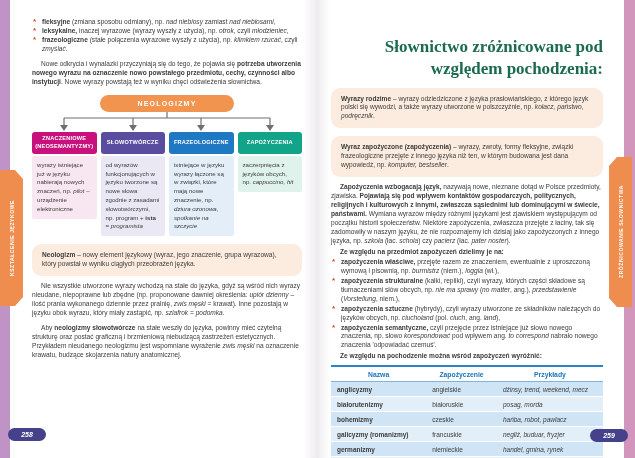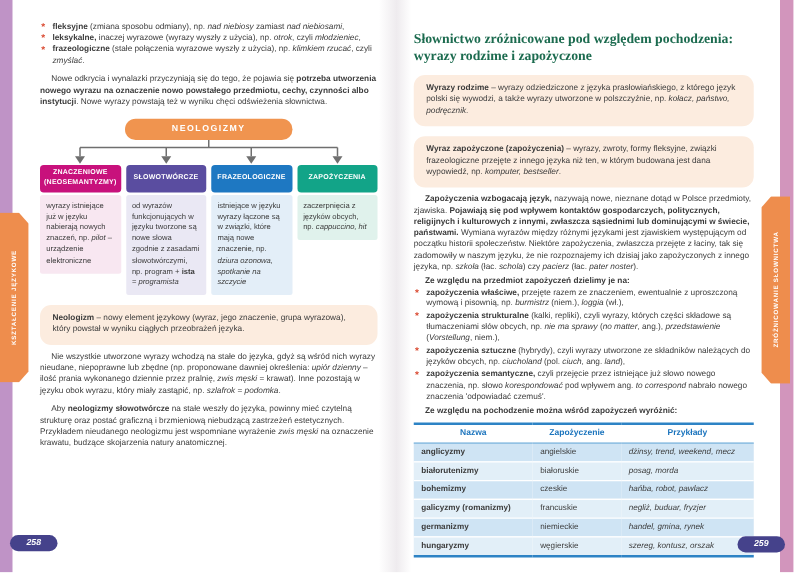--- a/index.html
+++ b/index.html
@@ -41,21 +41,21 @@
               padding:2px 3px; line-height:1.3; }
   .neo-body { margin-top:2px; border-radius:2px; padding:5px 5px; font-size:6.1px; line-height:1.45; }
   .c1 .neo-head{background:#c8117c;} .c1 .neo-body{background:#f8e7f1;}
   .c2 .neo-head{background:#5a4da0;} .c2 .neo-body{background:#eae8f4;}
   .c3 .neo-head{background:#1e78c2;} .c3 .neo-body{background:#e3eef8;}
   .c4 .neo-head{background:#12a488;} .c4 .neo-body{background:#e0f2ec;}
 
   .peach { background:#fcecdf; border-radius:9px; padding:7px 10px; margin-top:8px; }
 
   .rp-title { font-family:"Liberation Serif",serif; font-weight:bold; color:#1c6b4f;
-              font-size:11px; line-height:1.28; margin-top:8px; }
+              font-size:17px; line-height:1.28; margin-top:20px;text-align:right; }
 
   .list-intro { font-weight:bold; text-indent:9px; margin-top:2px; }
   .rp-bullets .bullet-item { margin-top:1px; }
 
   .lang-table { width:100%; border-collapse:collapse; margin-top:4px;
                 border-top:2px solid #2d83c5; border-bottom:2px solid #2d83c5; }
   .lang-table th { color:#1b74bd; font-size:6.8px; font-weight:bold; text-align:center;
                    padding:3.5px 4px; border-bottom:1.5px solid #7fb5dd; background:#fff; }
   .lang-table td { font-size:6.5px; padding:3.5px 6px; border-bottom:1px solid #fff; vertical-align:top; }
   .lang-table tbody tr:nth-child(odd) td  { background:#cfe4f4; }
@@ -136,21 +136,20 @@
     <div class="peach txt"><span class="b">Neologizm</span><span> – nowy element językowy (wyraz, jego znaczenie, grupa wyrazowa), który powstał w wyniku ciągłych przeobrażeń języka.</span></div>
 
     <p class="txt para"><span>Nie wszystkie utworzone wyrazy wchodzą na stałe do języka, gdyż są wśród nich wyrazy nieudane, niepoprawne lub zbędne (np. proponowane dawniej określenia: </span><span class="i">upiór dzienny</span><span> – ilość prania wykonanego dziennie przez pralnię, </span><span class="i">zwis męski</span><span> = krawat). Inne pozostają w języku obok wyrazu, który miały zastąpić, np. </span><span class="i">szlafrok</span><span> = </span><span class="i">podomka</span><span>.</span></p>
     <p class="txt para"><span>Aby </span><span class="b">neologizmy słowotwórcze</span><span> na stałe weszły do języka, powinny mieć czytelną strukturę oraz postać graficzną i brzmieniową niebudzącą zastrzeżeń estetycznych. Przykładem nieudanego neologizmu jest wspomniane wyrażenie </span><span class="i">zwis męski</span><span> na oznaczenie krawatu, budzące skojarzenia natury anatomicznej.</span></p>
   </div>
 
   <div class="page-right">
 
     <h1 class="rp-title">
       <span>Słownictwo zróżnicowane pod względem pochodzenia:</span><br>
-      <span>wyrazy rodzime i zapożyczone</span>
     </h1>
 
     <div class="peach txt"><span class="b">Wyrazy rodzime</span><span> – wyrazy odziedziczone z języka prasłowiańskiego, z którego język polski się wywodzi, a także wyrazy utworzone w polszczyźnie, np. </span><span class="i">kołacz, państwo, podręcznik</span><span>.</span></div>
     <div class="peach txt"><span class="b">Wyraz zapożyczone (zapożyczenia)</span><span> – wyrazy, zwroty, formy fleksyjne, związki frazeologiczne przejęte z innego języka niż ten, w którym budowana jest dana wypowiedź, np. </span><span class="i">komputer, bestseller</span><span>.</span></div>
 
     <p class="txt para"><span class="b">Zapożyczenia wzbogacają język,</span><span> nazywają nowe, nieznane dotąd w Polsce przedmioty, zjawiska. </span><span class="b">Pojawiają się pod wpływem kontaktów gospodarczych, politycznych, religijnych i kulturowych z innymi, zwłaszcza sąsiednimi lub dominującymi w świecie, państwami.</span><span> Wymiana wyrazów między różnymi językami jest zjawiskiem występującym od początku historii społeczeństw. Niektóre zapożyczenia, zwłaszcza przejęte z łaciny, tak się zadomowiły w naszym języku, że nie rozpoznajemy ich dzisiaj jako zapożyczonych z innego języka, np. </span><span class="i">szkoła</span><span> (łac. </span><span class="i">schola</span><span>) czy </span><span class="i">pacierz</span><span> (łac. </span><span class="i">pater noster</span><span>).</span></p>
 
     <div class="txt list-intro">Ze względu na przedmiot zapożyczeń dzielimy je na:</div>
 
     <div class="txt rp-bullets">

